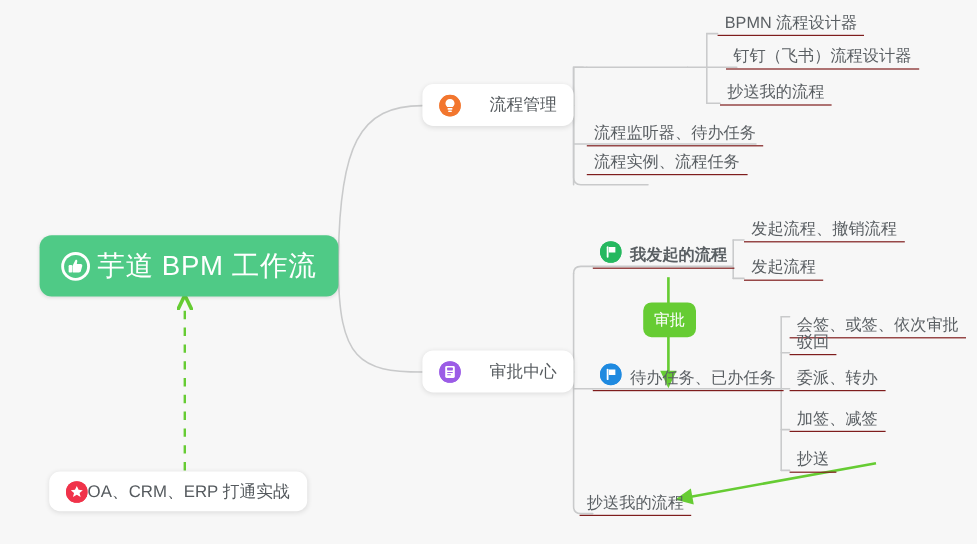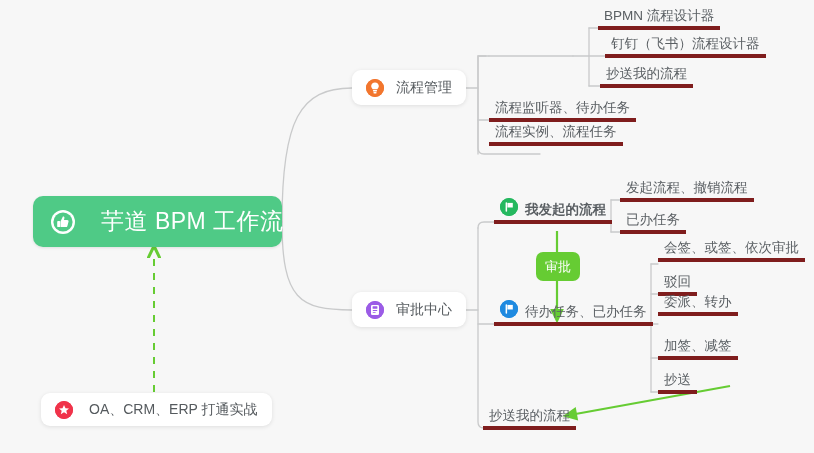--- a/index.html
+++ b/index.html
@@ -11,41 +11,41 @@
   }
   #canvas{position:relative;width:814px;height:453px;}
   svg.wires{position:absolute;left:0;top:0;width:814px;height:453px;pointer-events:none;}
 
   
   .node{position:absolute;display:flex;align-items:center;box-sizing:border-box;}
 
   .root{
     left:33px;top:196px;width:249px;height:51px;
     background:#4fca86;border-radius:10px;
-    padding:0 18px;gap:26px;
+    padding:0 18px;gap:6px;
     box-shadow:0 1px 3px rgba(0,0,0,.10);
   }
   .root .label{color:#ffffff;font-size:23px;letter-spacing:.5px;white-space:nowrap;}
 
   .branch{
     background:#ffffff;border-radius:9px;height:35px;
-    padding:0 14px;gap:12px;
+    padding:0 14px;gap:24px;
     box-shadow:0 1px 4px rgba(0,0,0,.10);
   }
   .branch .label{color:#555a5e;font-size:14px;white-space:nowrap;}
 
   .chip{
     background:#ffffff;border-radius:9px;height:33px;
-    padding:0 14px;gap:16px;
+    padding:0 14px;gap:0;
     box-shadow:0 1px 4px rgba(0,0,0,.10);
   }
   .chip .label{color:#555a5e;font-size:14px;white-space:nowrap;}
 
   
-  .leaf{align-items:flex-end;padding:0 6px 4px 6px;border-bottom:4px solid #7f1d1d;height:26px;}
+  .leaf{align-items:flex-end;padding:0 6px 4px 6px;border-bottom:1px solid #7f1d1d;height:26px;}
   .leaf .label{color:#5a5f63;font-size:13.5px;white-space:nowrap;line-height:1;}
   .leaf.icon-leaf{gap:7px;}
 
   
   .pill{
     background:#66cc33;border-radius:7px;height:29px;
     padding:0 9px;justify-content:center;
   }
   .pill .label{color:#ffffff;font-size:13px;white-space:nowrap;}
 
@@ -194,45 +194,45 @@
         <path d="M7.4 4.9 L12.8 4.9 L12.8 9.5 L7.4 9.5 Z" fill="#ffffff"></path>
       </svg>
     </span>
     <span class="label">我发起的流程</span>
   </div>
 
   <div class="node leaf" style="left:620px;top:176px;">
     <span class="label">发起流程、撤销流程</span>
   </div>
   <div class="node leaf" style="left:620px;top:208px;">
-    <span class="label">已办任务</span>
+    <span class="label">发起流程</span>
   </div>
 
   <div class="node pill" style="left:536px;top:252px;">
     <span class="label">审批</span>
   </div>
 
   <div class="node leaf icon-leaf" style="left:494px;top:300px;">
     <span class="ico blue">
       <svg width="18" height="18" viewBox="0 0 18 18">
         <circle cx="9" cy="9" r="9" fill="#1f8ae0"></circle>
         <rect x="5.6" y="4.3" width="1.5" height="9.4" rx="0.7" fill="#ffffff"></rect>
         <path d="M7.4 4.9 L12.8 4.9 L12.8 9.5 L7.4 9.5 Z" fill="#ffffff"></path>
       </svg>
     </span>
     <span class="label">待办任务、已办任务</span>
   </div>
 
-  <div class="node leaf" style="left:658px;top:236px;">
+  <div class="node leaf" style="left:658px;top:256px;">
     <span class="label">会签、或签、依次审批</span>
   </div>
   <div class="node leaf" style="left:658px;top:270px;">
     <span class="label">驳回</span>
   </div>
-  <div class="node leaf" style="left:658px;top:290px;">
+  <div class="node leaf" style="left:658px;top:300px;">
     <span class="label">委派、转办</span>
   </div>
   <div class="node leaf" style="left:658px;top:334px;">
     <span class="label">加签、减签</span>
   </div>
   <div class="node leaf" style="left:658px;top:368px;">
     <span class="label">抄送</span>
   </div>
 
   <div class="node leaf" style="left:483px;top:404px;">

